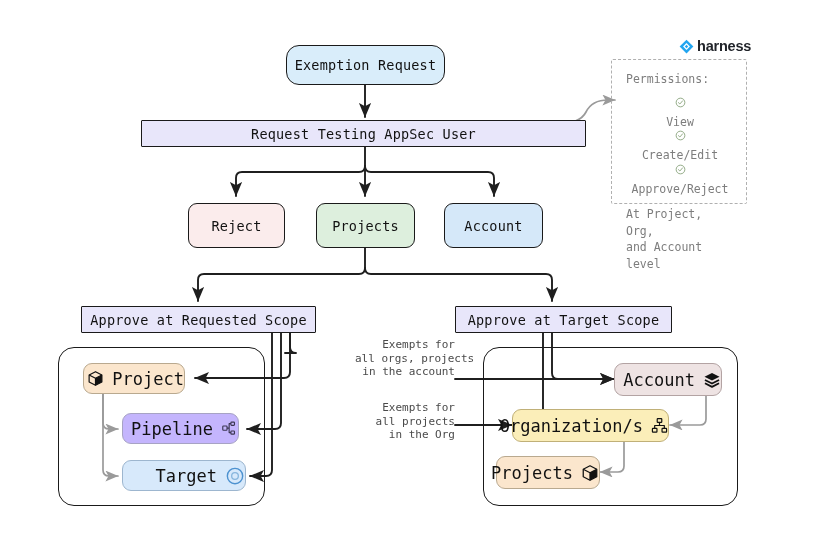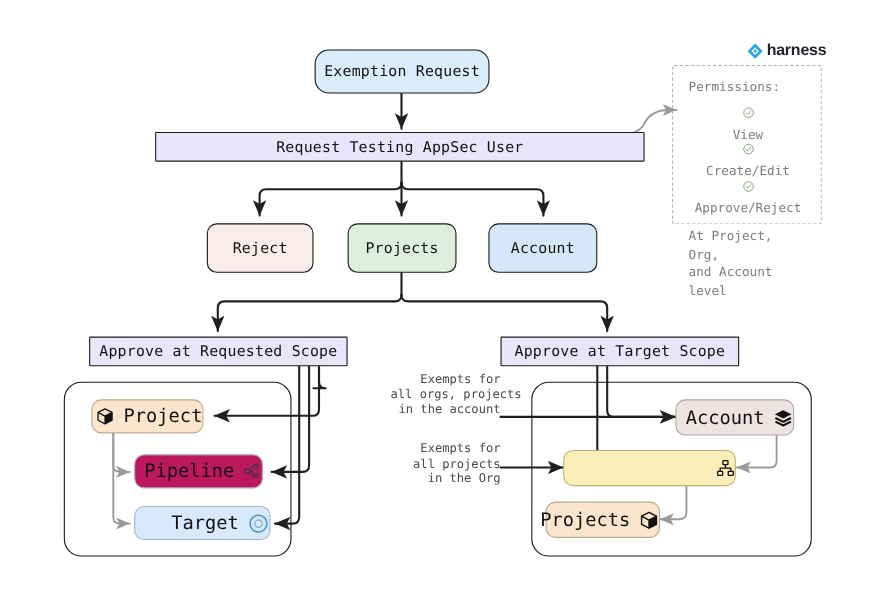--- a/index.html
+++ b/index.html
@@ -53,21 +53,21 @@
     align-items: center;
     justify-content: flex-end;
     gap: 8px;
     border: 1.3px solid #9a9a9a;
     border-radius: 9px;
     font-size: 17px;
     color: #111111;
     white-space: nowrap;
   }
   .c-project      { background: #fbe6cd; border-color: #b9a98f; }
-  .c-pipeline     { background: #be185d; border-color: #a7a3c4; }
+  .c-pipeline     { background: #c4b5fd; border-color: #a7a3c4; }
   .c-target       { background: #d7e9fb; border-color: #9db6cf; }
   .c-account      { background: #eee3e3; border-color: #b3a3a3; }
   .c-organization { background: #fbeeb9; border-color: #c0b078; }
   .c-projects     { background: #fbe6cd; border-color: #b9a98f; }
 
   .group-box {
     position: absolute;
     box-sizing: border-box;
     border: 1.8px solid #1a1a1a;
     border-radius: 16px;
@@ -281,20 +281,21 @@
     <span class="ic">
       <svg width="18" height="18" viewBox="0 0 24 24" aria-hidden="true">
         <path d="M12 2.6 L22 7.6 L12 12.6 L2 7.6 Z" fill="#111"></path>
         <path d="M2.6 12 L12 16.7 L21.4 12" fill="none" stroke="#111" stroke-width="2.4" stroke-linejoin="round"></path>
         <path d="M2.6 16.4 L12 21.1 L21.4 16.4" fill="none" stroke="#111" stroke-width="2.4" stroke-linejoin="round"></path>
       </svg>
     </span>
   </div>
 
   <div class="leaf c-organization" style="left:512px; top:409px; width:157px; height:33px;">
+    <span>Organization/s</span>
     <span class="ic">
       <svg width="17" height="17" viewBox="0 0 24 24" aria-hidden="true">
         <g fill="none" stroke="#111" stroke-width="1.7" stroke-linejoin="round">
           <rect x="8.8" y="2.4" width="6.4" height="5.2" rx="0.8"></rect>
           <rect x="2" y="16.2" width="6.4" height="5.2" rx="0.8"></rect>
           <rect x="15.6" y="16.2" width="6.4" height="5.2" rx="0.8"></rect>
           <path d="M12 7.6 L12 12 M5.2 16.2 L5.2 12 L18.8 12 L18.8 16.2"></path>
         </g>
       </svg>
     </span>

